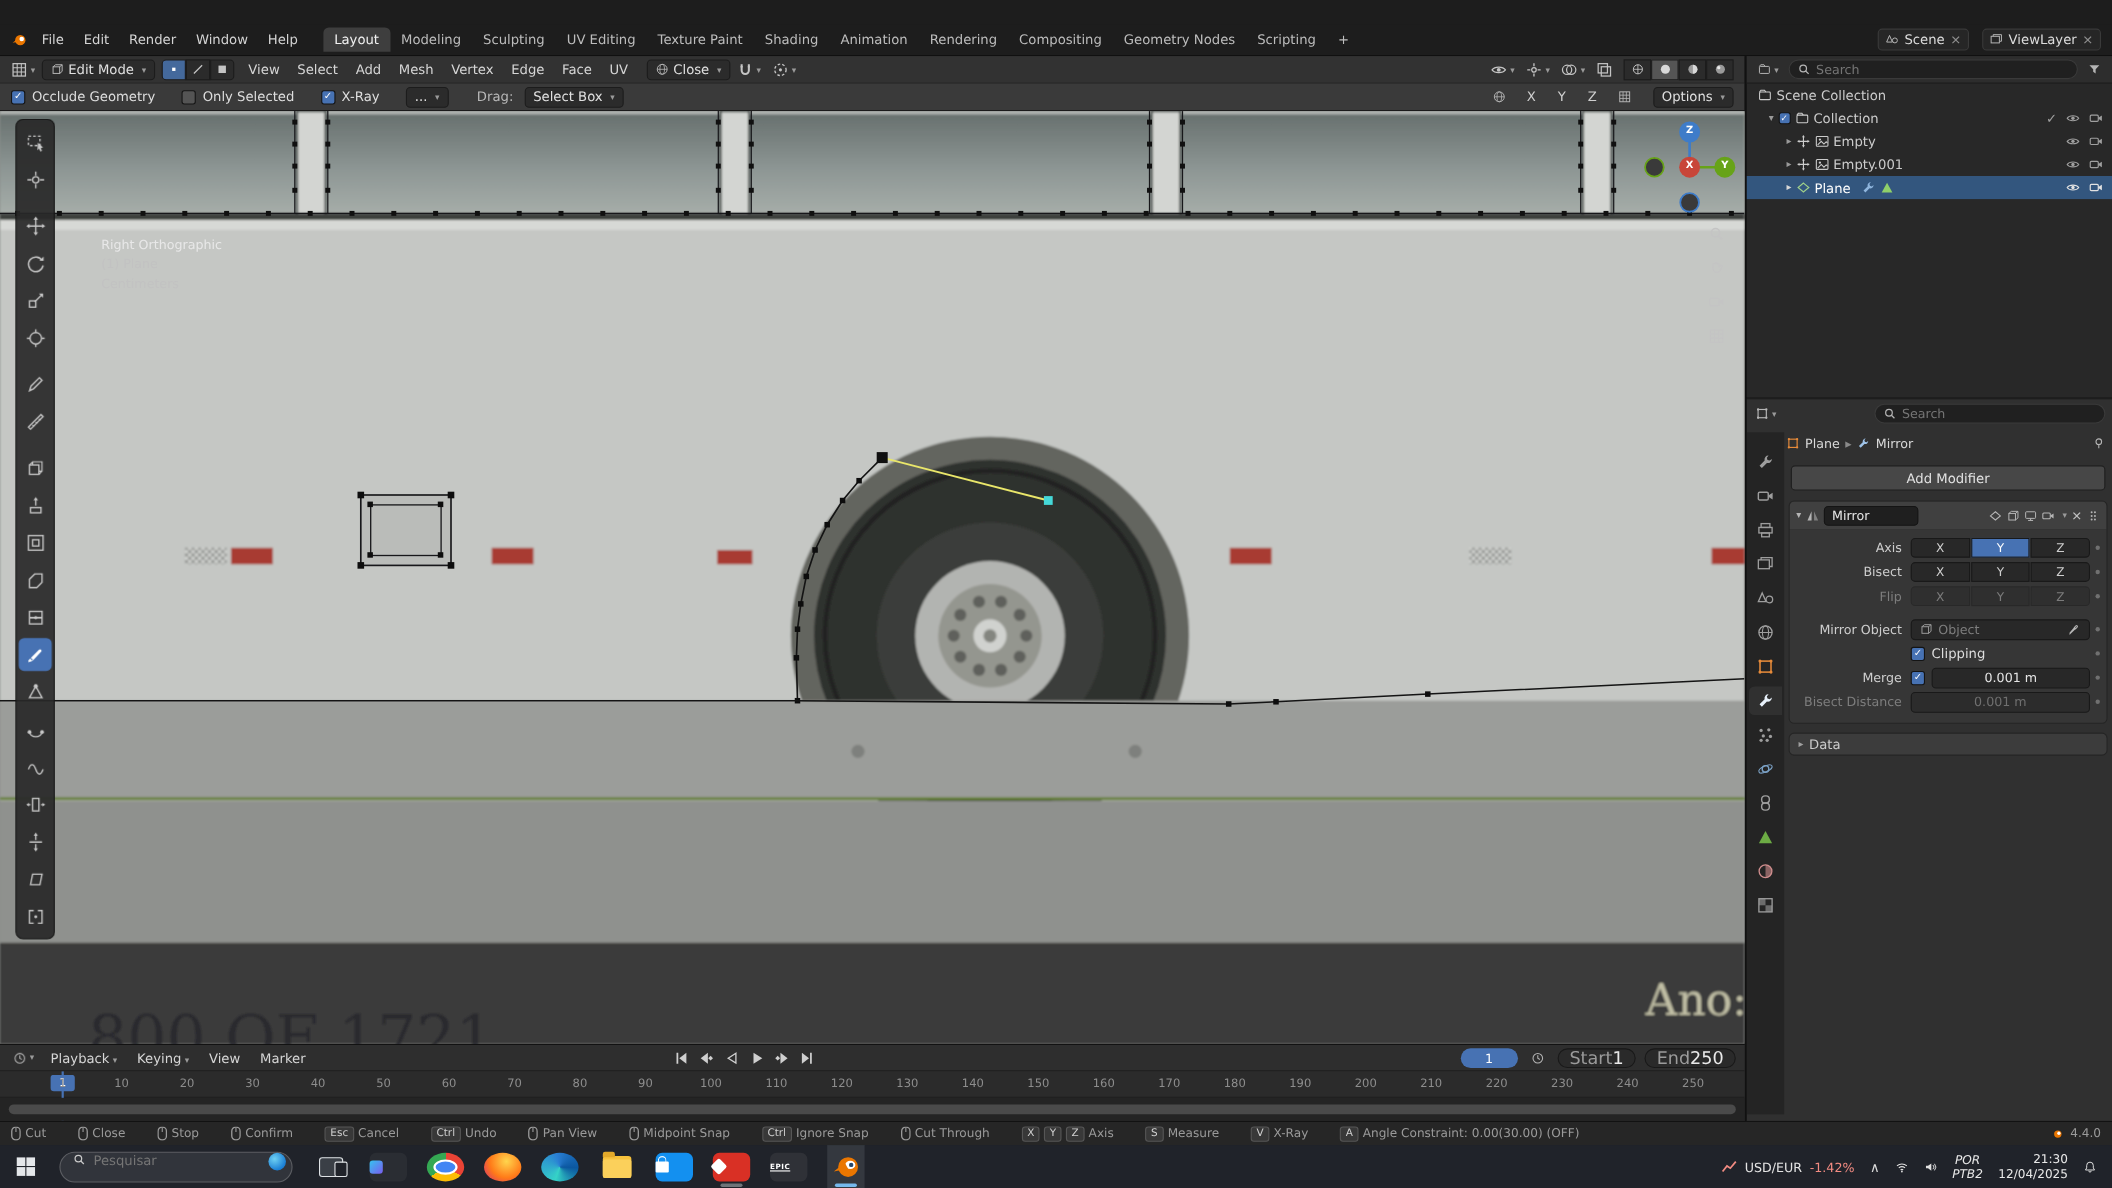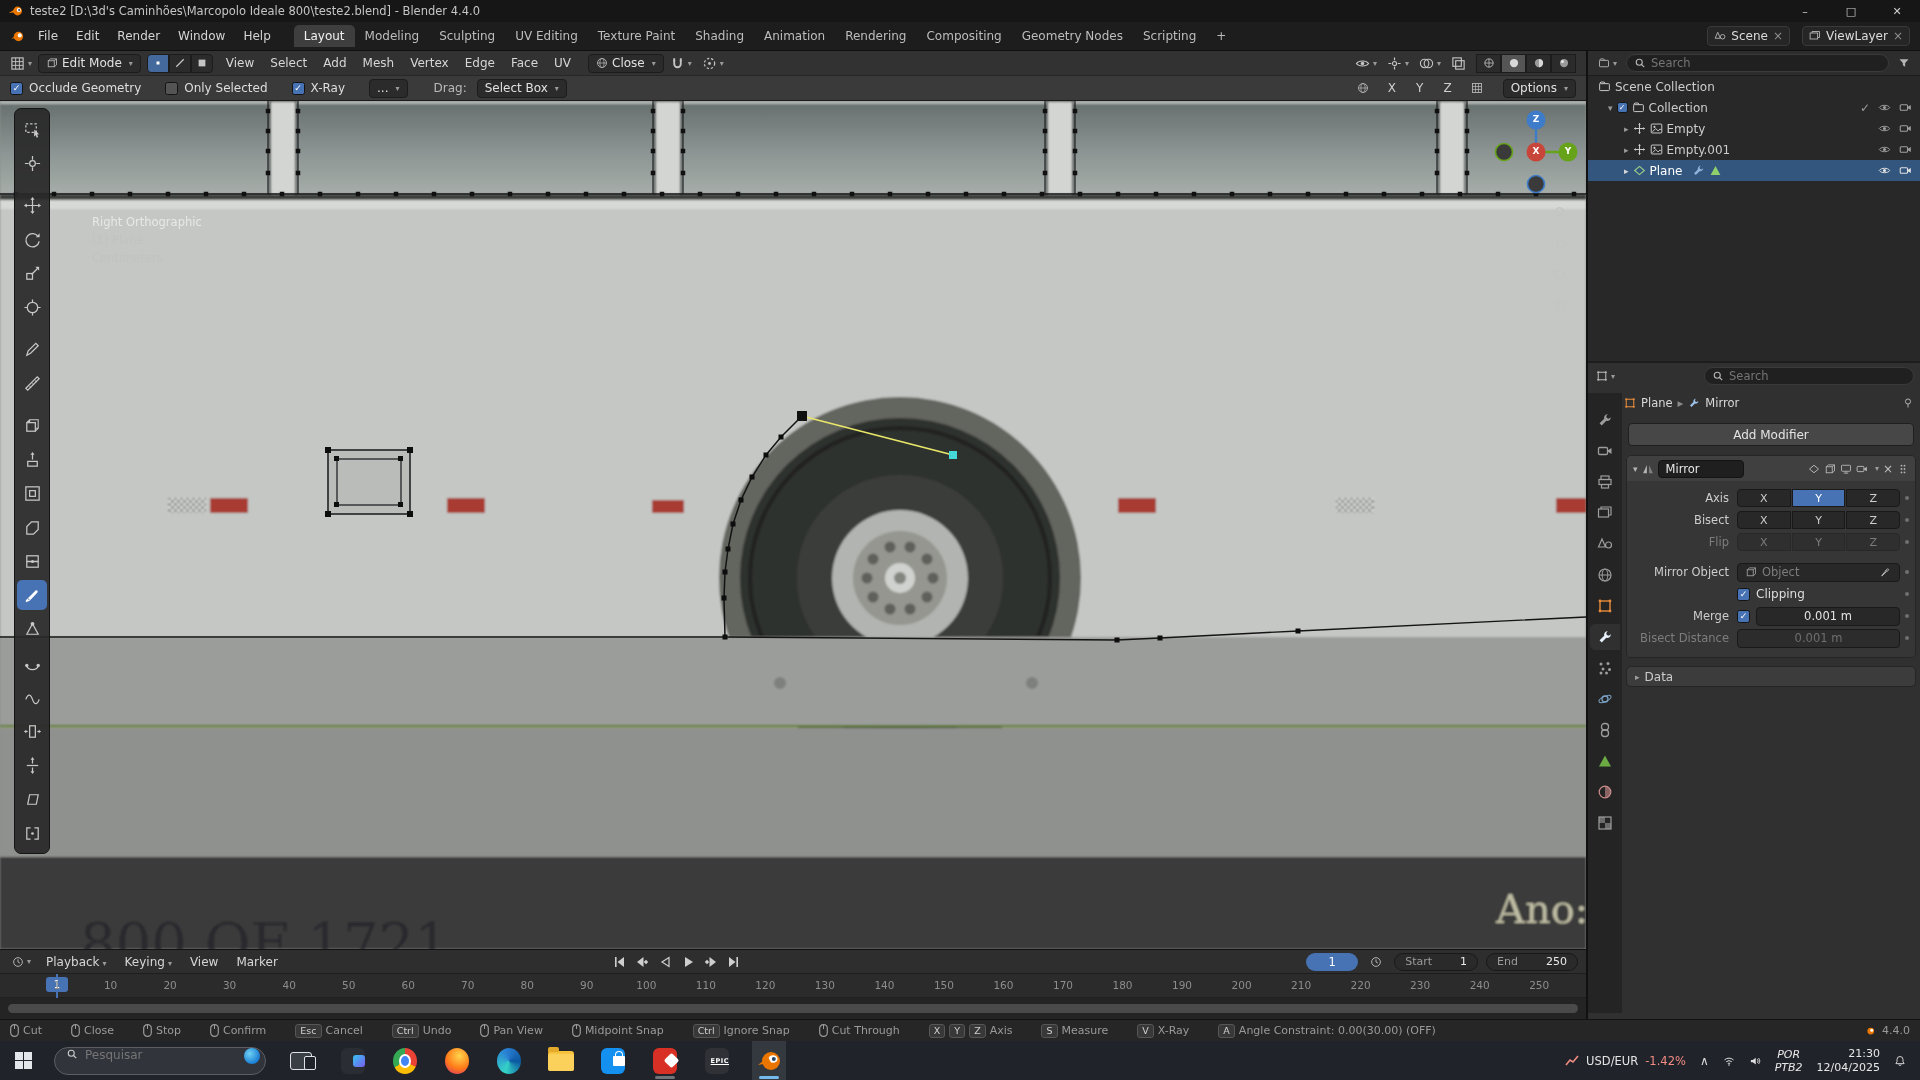--- a/index.html
+++ b/index.html
@@ -103,21 +103,21 @@
   .adot { width:4px; height:4px; border-radius:50%; background:#707070; margin-left:5px; flex:none; }
   .subpanel { margin:8px 2px 0 2px; height:21px; background:#3c3c3c; border:1px solid #252525; border-radius:5px; display:flex; align-items:center; gap:5px; padding:0 8px; color:#cbcbcb; }
 
   
   .timeline { left:0; top:949px; width:1586px; height:70px; background:#2b2b2b; border-top:1px solid #121212; }
   .tl-head { height:24px; background:#2e2e2e; display:flex; align-items:center; gap:4px; padding:0 8px; border-bottom:1px solid #1d1d1d; }
   .transport { display:flex; gap:3px; margin-left:320px; }
   .tbtn { width:20px; height:18px; display:flex; align-items:center; justify-content:center; border-radius:3px; }
   .tl-right { margin-left:auto; display:flex; align-items:center; gap:8px; }
   .framefield { background:#4772b3; border-radius:9px; height:18px; min-width:52px; display:flex; align-items:center; justify-content:center; color:#fff; font-size:11.5px; }
-  .sefield { background:#2a2a2a; border:1px solid #191919; border-radius:9px; height:18px; display:flex; align-items:center; gap:28px; padding:0 10px; font-size:11px; }
+  .sefield { background:#2a2a2a; border:1px solid #191919; border-radius:9px; height:18px; display:flex; align-items:center; gap:0; padding:0 10px; font-size:16px; }
   .sefield .lab { color:#9b9b9b; } .sefield .val { color:#eaeaea; }
   .ruler { position:relative; height:24px; background:#2b2b2b; border-bottom:1px solid #202020; }
   .tick { position:absolute; top:5px; width:28px; text-align:center; font-size:10.5px; color:#8d8d8d; }
   .playhead-line { position:absolute; left:56px; top:0; width:2px; height:68px; background:#4772b3; }
   .playhead-badge { position:absolute; left:46px; top:3px; width:22px; height:15px; background:#4772b3; border-radius:3px; color:#fff; font-size:10px; display:flex; align-items:center; justify-content:center; }
   .tl-scroll { position:relative; height:21px; background:#242424; }
   .tl-scrollbar { position:absolute; left:8px; top:6px; width:1570px; height:9px; background:#4a4a4a; border-radius:5px; }
 
   
   .statusbar { left:0; top:1019px; width:1920px; height:22px; background:#262626; border-top:1px solid #121212; display:flex; align-items:center; padding:0 10px; color:#9a9a9a; font-size:11px; }
@@ -128,21 +128,21 @@
   
   .taskbar { left:0; top:1041px; width:1920px; height:39px; background:#20232a; display:flex; align-items:center; }
   .startbtn { width:46px; height:39px; display:flex; align-items:center; justify-content:center; }
   .tsearch { width:212px; height:28px; border:1px solid #5c5e63; border-radius:15px; background:#31343b; display:flex; align-items:flex-start; gap:7px; padding:0 5px 0 11px; margin-left:8px; }
   .tsearch input { background:transparent; border:0; outline:0; color:#d6d6d6; font-size:12px; width:130px; font-family:inherit; }
   .bingdot { width:16px; height:16px; border-radius:50%; background:radial-gradient(circle at 35% 35%, #6fd0f2, #1b7fd4 70%); margin-left:auto; }
   .tapps { display:flex; align-items:center; gap:18px; margin-left:18px; }
   .tapp { position:relative; width:34px; height:39px; display:flex; align-items:center; justify-content:center; }
   .tapp.open::after { content:""; position:absolute; bottom:1px; left:7px; width:20px; height:3px; background:#6f7479; border-radius:2px; }
   .tapp.active { background:#34383f; } .tapp.active::after { background:#76b9ed; }
-  .appic { width:24px; height:26px; border-radius:6px; display:flex; align-items:center; justify-content:flex-end;text-decoration:underline; }
+  .appic { width:34px; height:26px; border-radius:6px; display:flex; align-items:center; justify-content:flex-start;text-decoration:underline; }
   .chrome { border-radius:50%; background:conic-gradient(#ea4335 0 33%, #fbbc05 0 66%, #34a853 0 100%); position:relative; }
   .chrome::after { content:""; position:absolute; inset:6px; background:#4285f4; border:2.5px solid #fff; border-radius:50%; }
   .ffox { border-radius:50%; background:radial-gradient(circle at 60% 30%, #ffd54d, #ff7a18 55%, #d6336c 95%); }
   .edge { border-radius:50%; background:conic-gradient(from 200deg, #35d3c7, #2a7fd4 40%, #0b57a0 70%, #35d3c7); }
   .folder { position:relative; width:26px; height:20px; background:#f7c23c; border-radius:3px; }
   .folder::before { content:""; position:absolute; left:0; top:-4px; width:11px; height:5px; background:#e3a92a; border-radius:2px 2px 0 0; }
   .folder::after { content:""; position:absolute; left:0; top:3px; width:26px; height:17px; background:#fbd express05b; background:#fbd05b; border-radius:2px; }
   .store { background:#1390f0; } .store .bag { width:12px; height:10px; background:#fff; border-radius:1px; position:relative; }
   .store .bag::before { content:""; position:absolute; left:2px; top:-5px; width:6px; height:5px; border:1.6px solid #fff; border-bottom:0; border-radius:4px 4px 0 0; }
   .redapp { background:#d93025; } .redapp .dia { width:11px; height:11px; background:#fff; transform:rotate(45deg); border-radius:2px; }
@@ -321,34 +321,20 @@
       </symbol>
     <symbol id="sy-pin" viewBox="0 0 16 16">
         <circle cx="8" cy="6" r="3.4" fill="none" stroke="currentColor" stroke-width="1.3"></circle>
         <path d="M8 9.5V14" stroke="currentColor" stroke-width="1.3"></path>
       </symbol>
   </defs>
 </svg>
 
 <div class="screen">
 
-  <div class="titlebar abs">
-    <svg class="blogo" viewBox="0 0 20 14">
-        <circle cx="12" cy="7" r="5.5" fill="#ea7600"></circle>
-        <circle cx="13.5" cy="5.8" r="2.6" fill="#fff"></circle>
-        <circle cx="13.9" cy="5.8" r="1.2" fill="#24466b"></circle>
-        <path d="M1 9.5 8 5l2 3.5z" fill="#ea7600"></path>
-      </svg>
-    <span>teste2 [D:\3d's Caminhões\Marcopolo Ideale 800\teste2.blend] - Blender 4.4.0</span>
-    <div class="wbtns">
-      <span class="wbtn">–</span>
-      <span class="wbtn">□</span>
-      <span class="wbtn close">✕</span>
-    </div>
-  </div>
 
   <div class="menubar abs">
     <span class="hicon" style="margin-left:6px">
       <svg class="ic" viewBox="0 0 16 16">
           <circle cx="9" cy="8" r="5" fill="#ea7600"></circle>
           <circle cx="10.4" cy="6.8" r="2.2" fill="#fff"></circle>
           <path d="M1.5 10.5 7 6.5l1.6 2.8z" fill="#ea7600"></path>
         </svg>
     </span>
     <span class="mitem">File</span>

